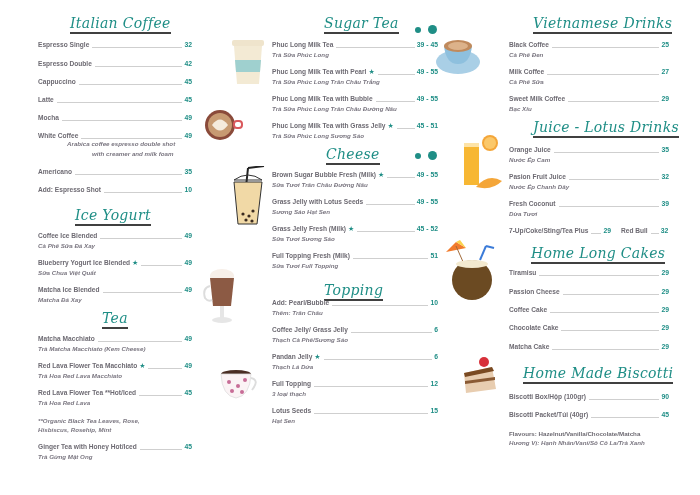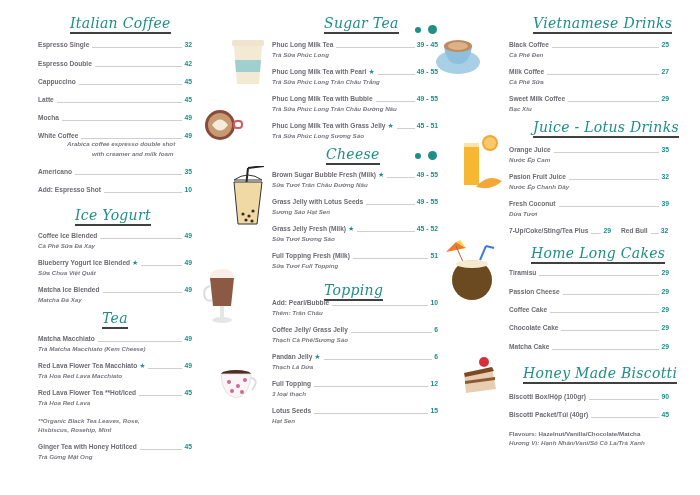--- a/index.html
+++ b/index.html
@@ -447,21 +447,21 @@
         </div>
       </div>
     <div class="item" style="top:342px;">
         <div class="row">
           <span class="name">Matcha Cake</span>
           <span class="leader"></span>
           <span class="price">29</span>
         </div>
       </div>
 
-    <div class="section-title" style="left:14px; top:365px;">Honey Made Biscotti</div>
+    <div class="section-title" style="left:14px; top:365px;">Home Made Biscotti</div>
     <div class="item" style="top:392px;">
         <div class="row">
           <span class="name">Biscotti Box/Hộp (100gr)</span>
           <span class="leader"></span>
           <span class="price">90</span>
         </div>
       </div>
     <div class="item" style="top:410px;">
         <div class="row">
           <span class="name">Biscotti Packet/Túi (40gr)</span>

